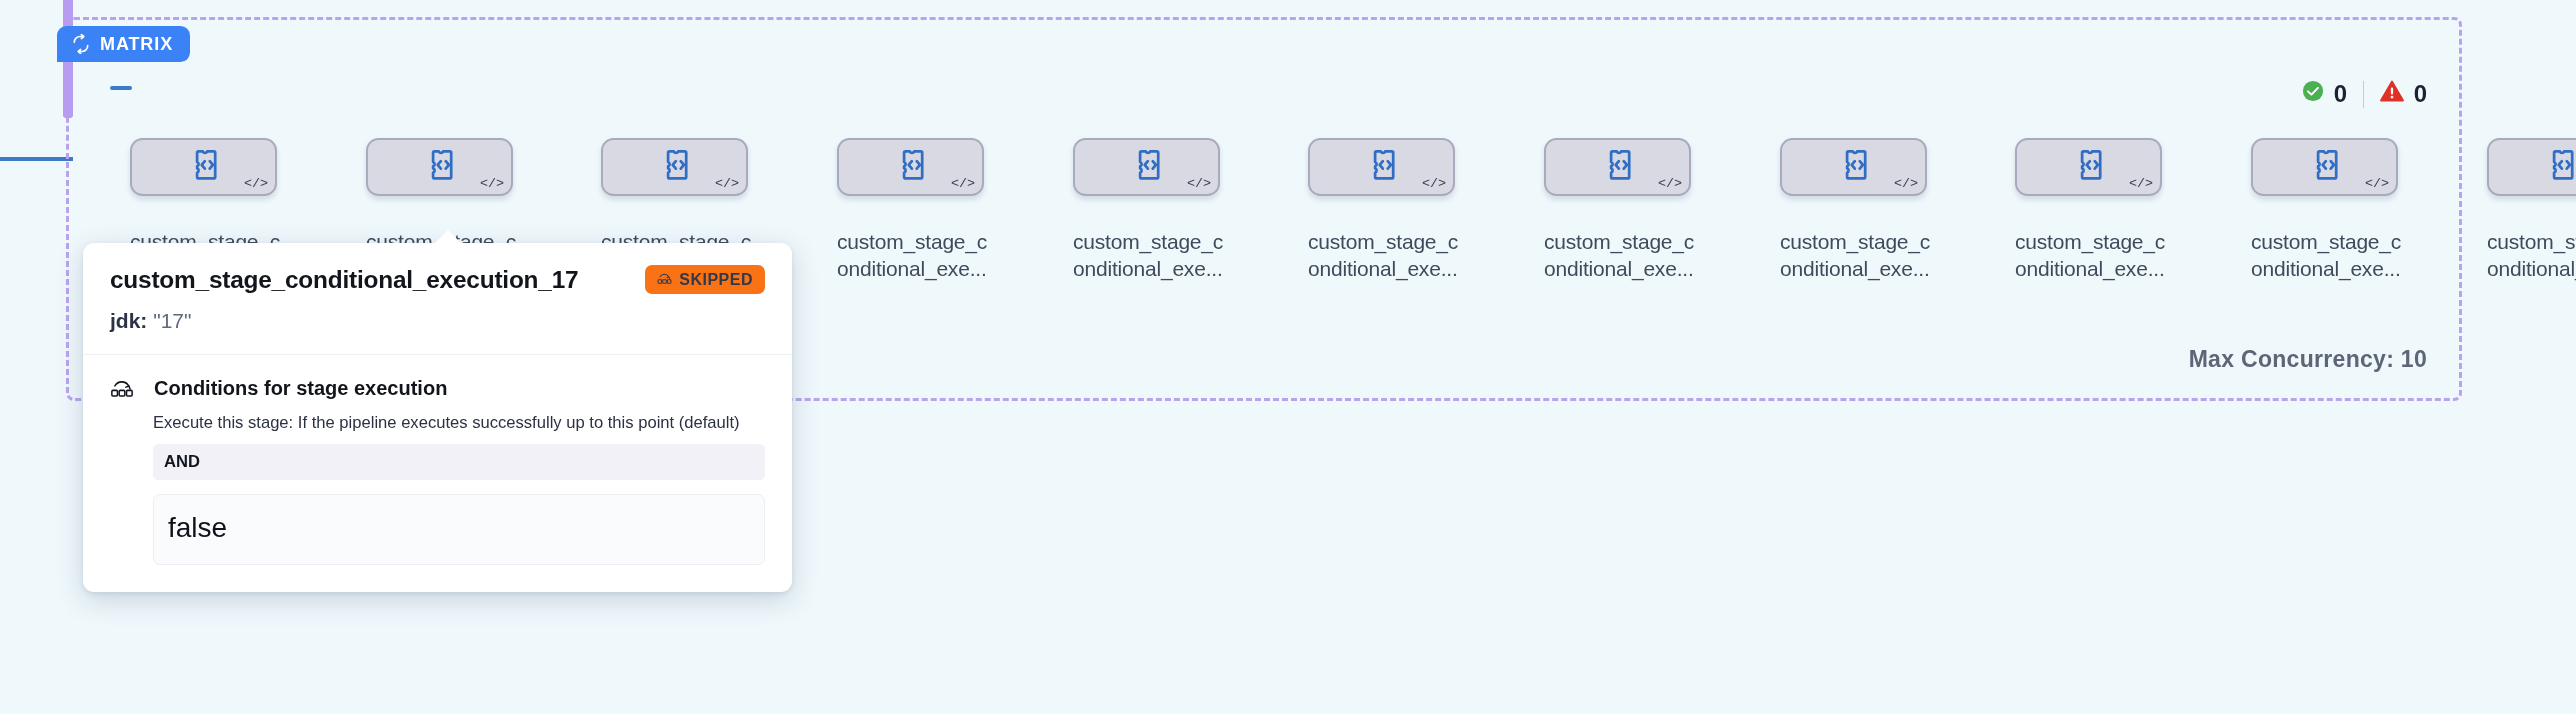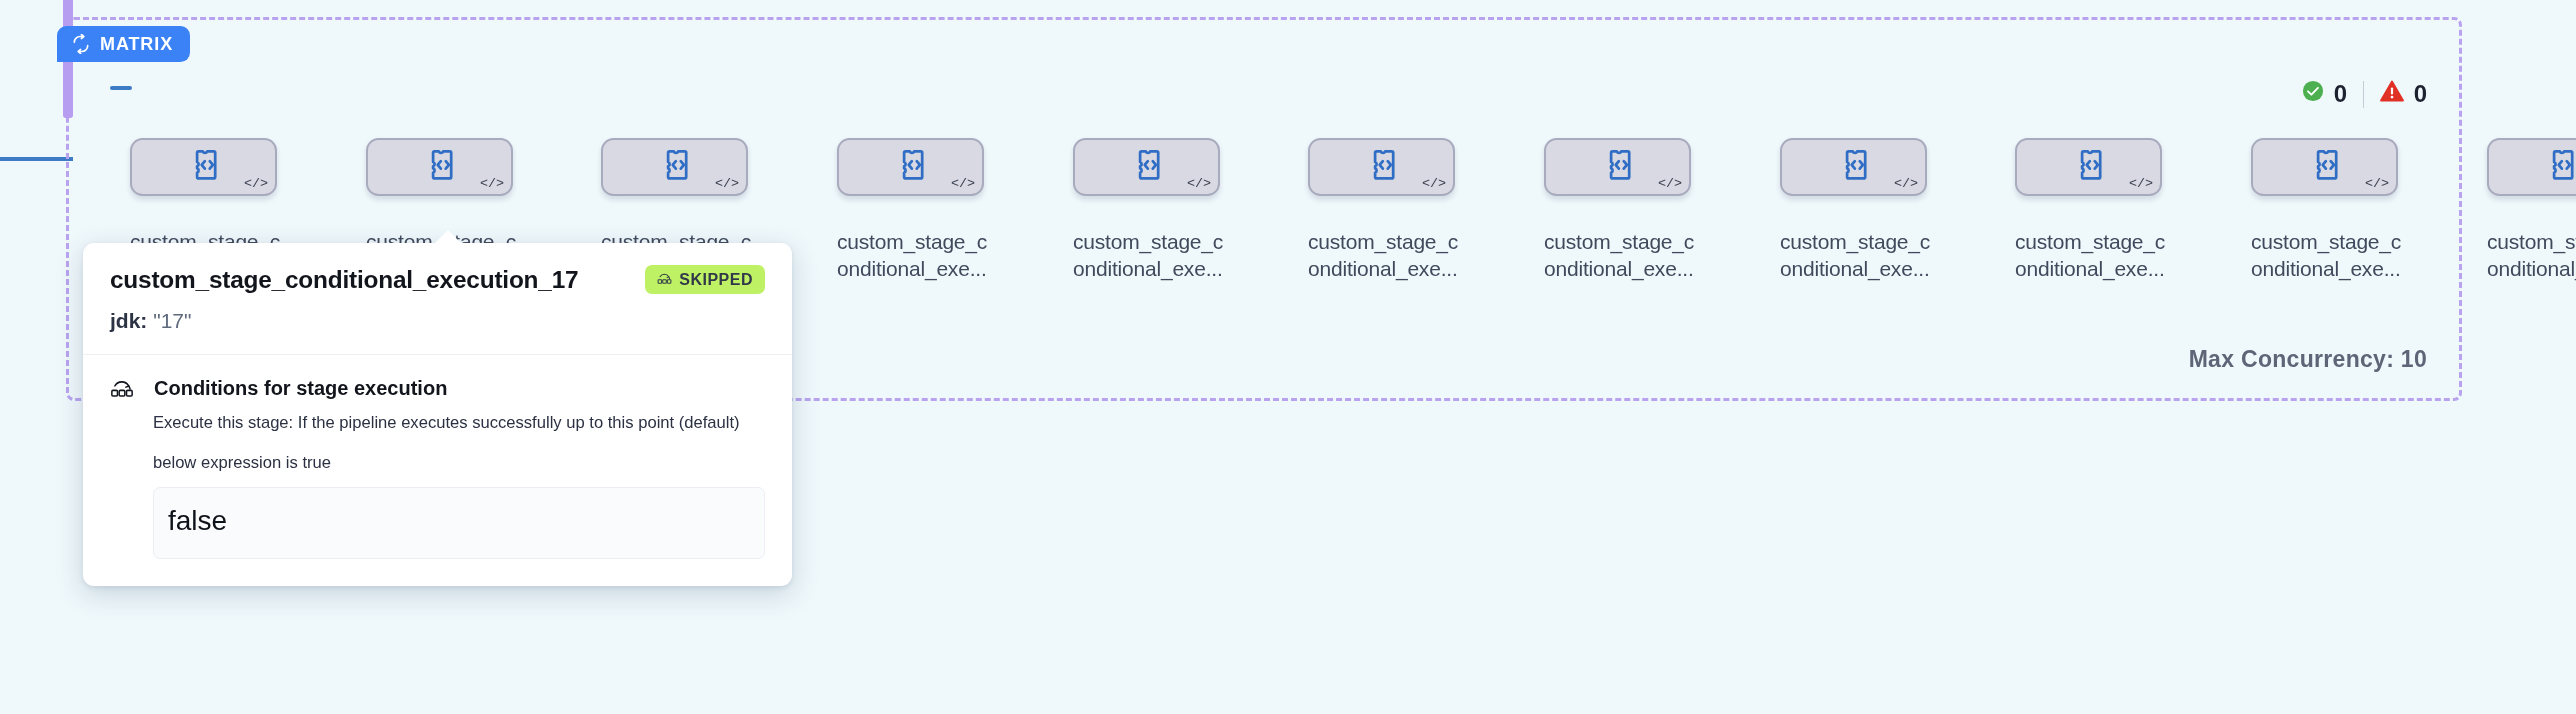--- a/index.html
+++ b/index.html
@@ -168,21 +168,21 @@
     border-bottom:1.6px solid #eef0f4;
   }
   #tooltip-title-row{
     display:flex;align-items:center;justify-content:space-between;gap:19px;
   }
   #tooltip-title{
     font-size:24.4px;font-weight:700;color:#12151c;letter-spacing:-0.2px;
   }
   #status-badge{
     display:flex;align-items:center;gap:7px;
-    background:#bef264;
+    background:#f97316;
     color:#31384a;
     border-radius:7px;
     padding:5.5px 12px;
     font-size:16px;
     font-weight:700;
     letter-spacing:0.5px;
     white-space:nowrap;
   }
   #tooltip-sub{
     margin-top:15px;
@@ -449,17 +449,17 @@
           <polyline points="14.6,9.4 17.4,8.3 18.5,11.1"></polyline>
           <rect x="1.6" y="12.4" width="5.2" height="5.2" rx="1"></rect>
           <rect x="8.4" y="12.4" width="5.2" height="5.2" rx="1"></rect>
           <rect x="15.2" y="12.4" width="5.2" height="5.2" rx="1"></rect>
         </svg>
       </span>
       <span id="cond-title">Conditions for stage execution</span>
     </div>
 
     <div id="cond-desc">Execute this stage: If the pipeline executes successfully up to this point (default)</div>
-    <div id="expr-label">below expression is true</div>
+    <div id="and-bar">AND</div>
     <div id="expr-box">false</div>
   </div>
 </div>
 
 
 </body></html>

